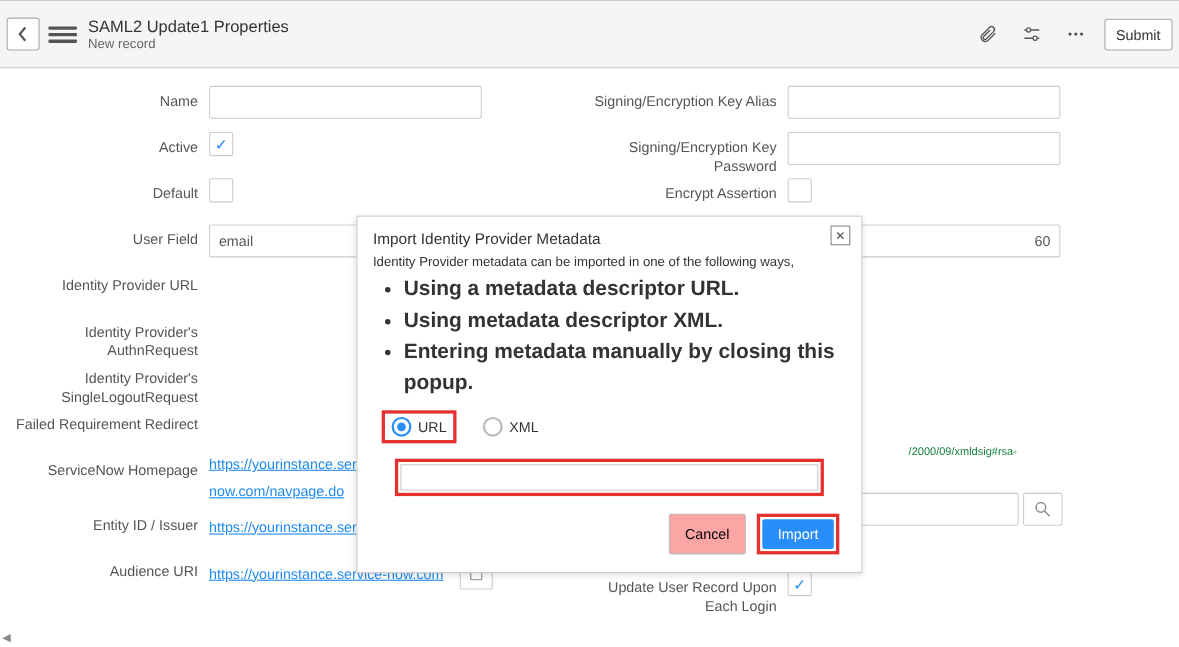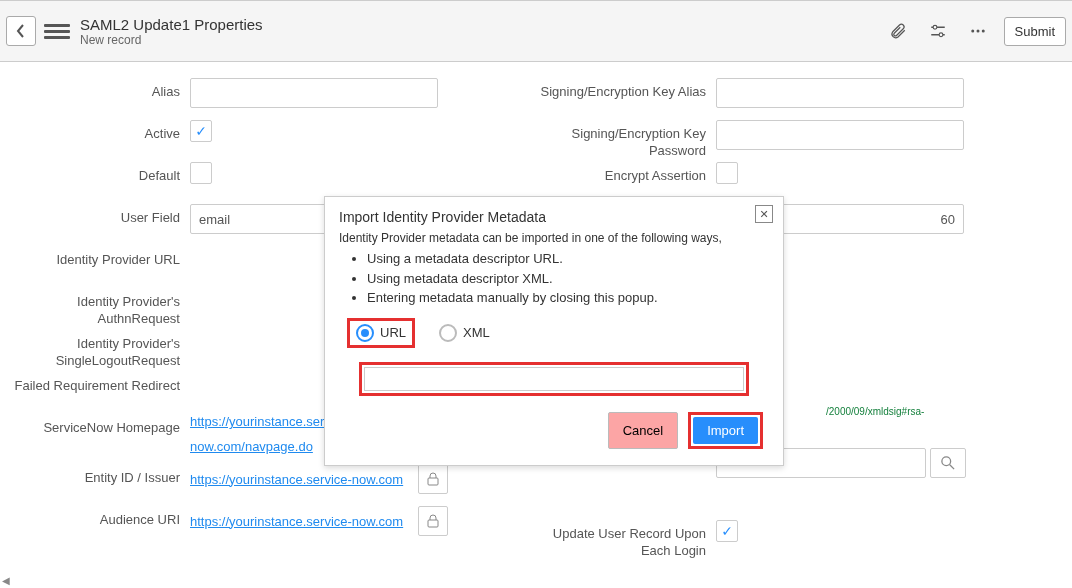--- a/index.html
+++ b/index.html
@@ -26,21 +26,21 @@
 .link { color: #1f8aef; text-decoration: underline; cursor: pointer; font-size: 13px; }
 .lock-btn { width: 30px; height: 30px; border: 1px solid #ccc; border-radius: 2px; background: #fff; margin-left: 8px; display: flex; align-items: center; justify-content: center; color: #888; cursor: pointer; }
 .search-btn { width: 36px; height: 30px; border: 1px solid #ccc; border-radius: 2px; background: #fff; margin-left: 4px; display: flex; align-items: center; justify-content: center; color: #888; cursor: pointer; }
 .trailing-text { position: absolute; left: 790px; color: #15803d; font-size: 10px; }
 
 .modal { position: absolute; top: 196px; left: 324px; width: 460px; background: #fff; border: 1px solid #ccc; box-shadow: 0 2px 6px rgba(0,0,0,0.15); z-index: 10; padding: 12px 14px 16px 14px; }
 .modal-title { font-size: 14px; color: #333; margin-bottom: 6px; }
 .modal-close { position: absolute; top: 8px; right: 10px; width: 18px; height: 18px; border: 1px solid #888; display: flex; align-items: center; justify-content: center; cursor: pointer; font-size: 11px; color: #555; }
 .modal-text { font-size: 12px; color: #333; margin-bottom: 4px; }
 .modal ul { margin-left: 28px; margin-bottom: 10px; }
-.modal ul li { font-size: 13px; color: #333; line-height: 1.5; }
+.modal ul li { font-size: 19px; color: #333; line-height: 1.5; font-weight: bold; }
 .radio-row { display: flex; align-items: center; gap: 18px; margin: 10px 0 14px 8px; }
 .radio-group { display: flex; align-items: center; gap: 6px; padding: 3px 6px; }
 .radio-outer { width: 18px; height: 18px; border: 2px solid #bbb; border-radius: 50%; display: flex; align-items: center; justify-content: center; }
 .radio-selected .radio-outer { border-color: #278efc; }
 .radio-inner { width: 8px; height: 8px; border-radius: 50%; background: #278efc; }
 .highlight-red { border: 3px solid #e53030; }
 .url-box { margin: 0 20px 16px 20px; }
 .url-input-wrap { border: 3px solid #e53030; padding: 2px; }
 .url-input { width: 100%; height: 24px; border: 1px solid #ccc; padding: 2px 6px; }
 .modal-buttons { display: flex; justify-content: flex-end; gap: 10px; padding-right: 6px; }
@@ -88,21 +88,21 @@
           <circle cx="19" cy="12" r="2" fill="#555"></circle>
         </svg>
     </div>
     <button class="submit-btn">Submit</button>
   </div>
 </div>
 
 <div class="form-area">
   <div class="col">
     <div class="row">
-      <div class="label">Alias</div>
+      <div class="label">Name</div>
       <div class="control">
           <input class="text-input" style="">
         </div>
     </div>
     <div class="row">
       <div class="label">Active</div>
       <div class="control">
           <div class="checkbox">
             <span class="check-mark">✓</span>
           </div>

